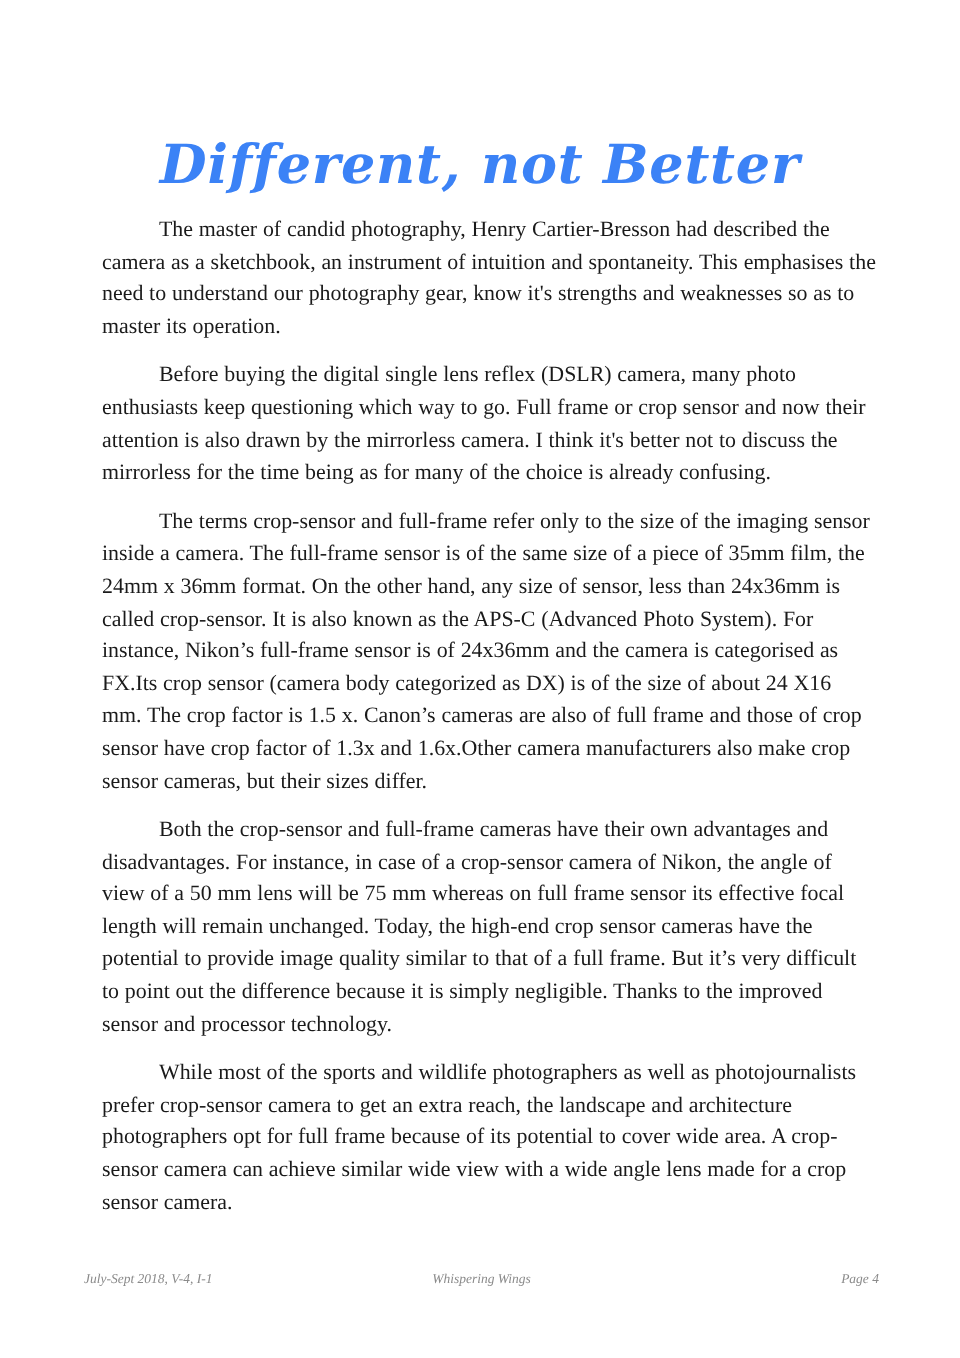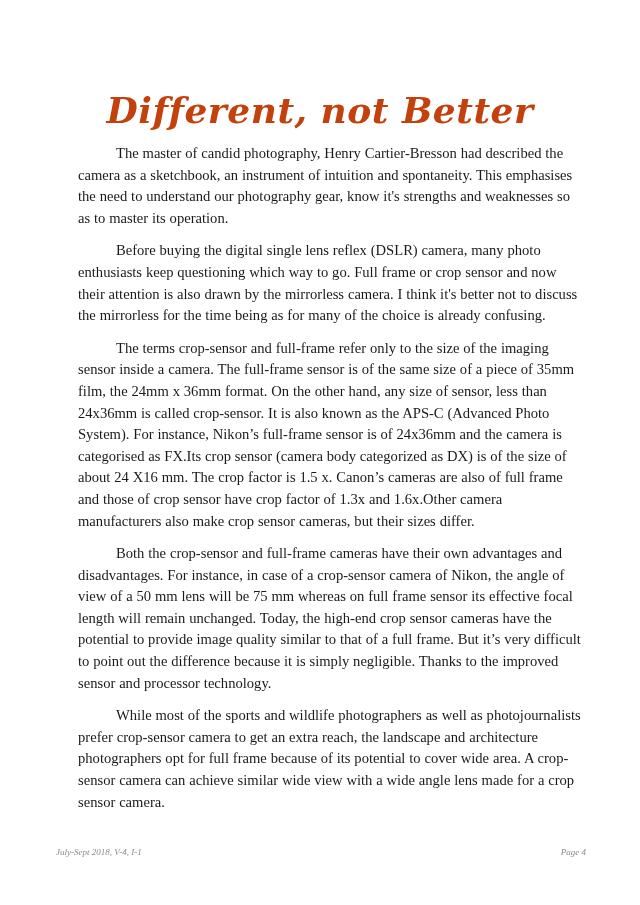--- a/index.html
+++ b/index.html
@@ -18,31 +18,31 @@
     .title {
       position: absolute;
       top: 62px;
       left: 0;
       width: 640px;
       text-align: center;
       font-family: "DejaVu Serif", "Liberation Serif", serif;
       font-style: italic;
       font-size: 36px;
       letter-spacing: 0.5px;
-      color: #c2410c;
+      color: #3b82f6;
       line-height: 48px;
     }
     .body {
       position: absolute;
       top: 143px;
       left: 62px;
       width: 522px;
     }
     .para {
-      margin: 0 0 11px 16px;
+      margin: 0 0 11px 6px;
       font-size: 14.6px;
       line-height: 21.6px;
       text-indent: 38px;
       text-align: left;
       word-spacing: 0.2px;
     }
     .footer {
       position: absolute;
       top: 847px;
       left: 56px;
@@ -65,14 +65,15 @@
 <div class="body">
   <p class="para">The master of candid photography, Henry Cartier-Bresson had described the camera as a sketchbook, an instrument of intuition and spontaneity. This emphasises the need to understand our photography gear, know it's strengths and weaknesses so as to master its operation.</p>
   <p class="para">Before buying the digital single lens reflex (DSLR) camera, many photo enthusiasts keep questioning which way to go. Full frame or crop sensor and now their attention is also drawn by the mirrorless camera. I think it's better not to discuss the mirrorless for the time being as for many of the choice is already confusing.</p>
   <p class="para">The terms crop-sensor and full-frame refer only to the size of the imaging sensor inside a camera. The full-frame sensor is of the same size of a piece of 35mm film, the 24mm x 36mm format. On the other hand, any size of sensor, less than 24x36mm is called crop-sensor. It is also known as the APS-C (Advanced Photo System). For instance, Nikon’s full-frame sensor is of 24x36mm and the camera is categorised as FX.Its crop sensor (camera body categorized as DX) is of the size of about 24 X16 mm. The crop factor is 1.5 x. Canon’s cameras  are also of full frame and those of crop sensor have crop factor of  1.3x and 1.6x.Other camera manufacturers also make crop sensor cameras, but their sizes differ.</p>
   <p class="para">Both the crop-sensor and full-frame cameras have their own advantages and disadvantages. For instance, in case of a crop-sensor camera of Nikon, the angle of view of a 50 mm lens  will be 75 mm whereas on full frame sensor its effective focal length will remain unchanged. Today, the high-end crop sensor cameras have the potential to provide image quality similar to that of a full frame. But it’s very difficult to point out the difference because it is simply negligible. Thanks to the improved sensor and processor technology.</p>
   <p class="para">While most of the sports  and wildlife photographers as well as photojournalists prefer crop-sensor camera to get an extra reach, the landscape and architecture photographers opt for full frame because of its potential to cover wide area. A crop-sensor camera can achieve similar wide view with a wide angle lens made for a crop sensor camera.</p>
 </div>
 
 <div class="footer">
   <span class="left">July-Sept 2018, V-4, I-1</span>
+  <span class="center">Whispering Wings</span>
   <span class="right">Page 4</span>
 </div>
 
 </body></html>

